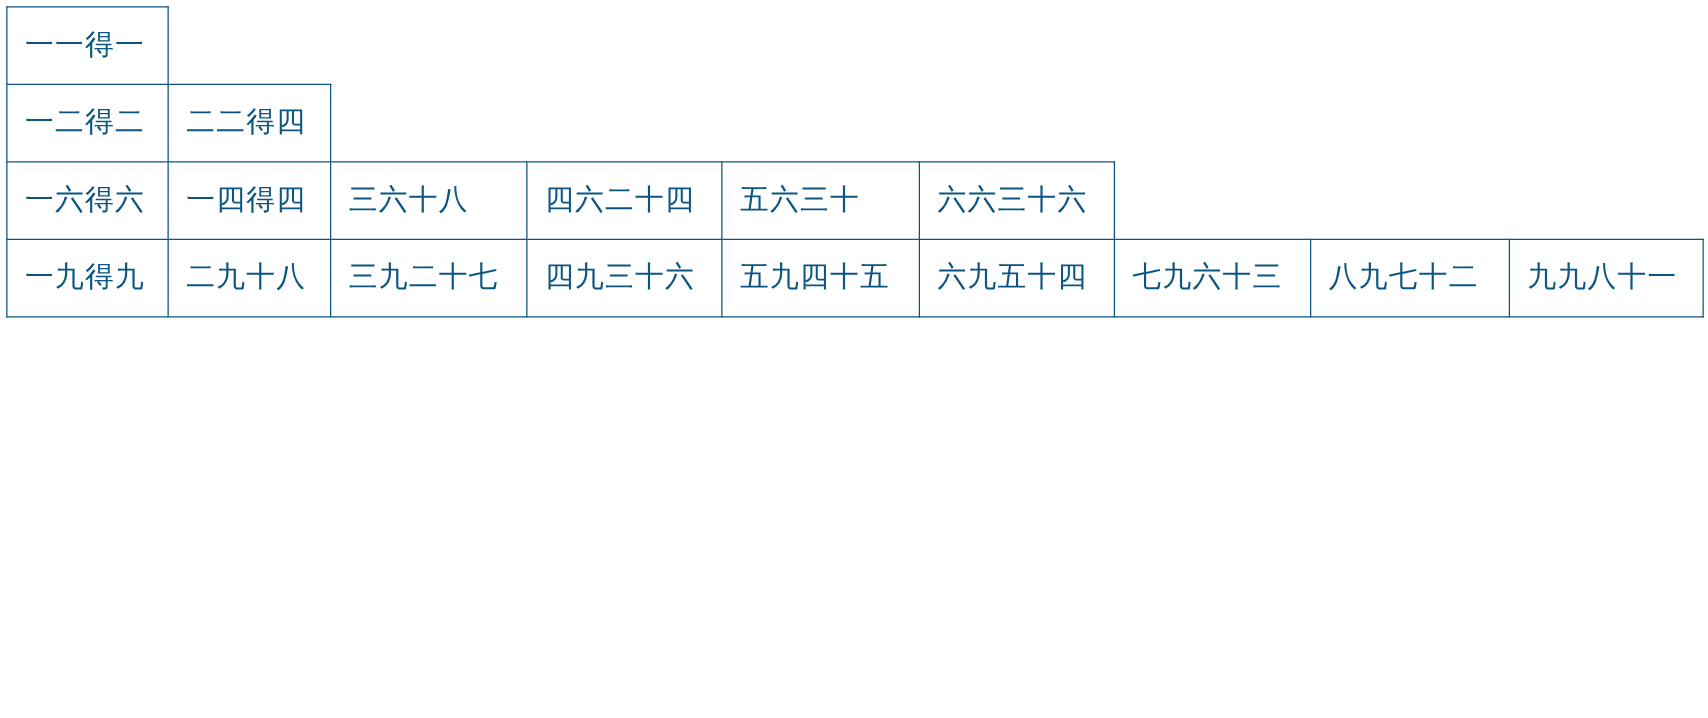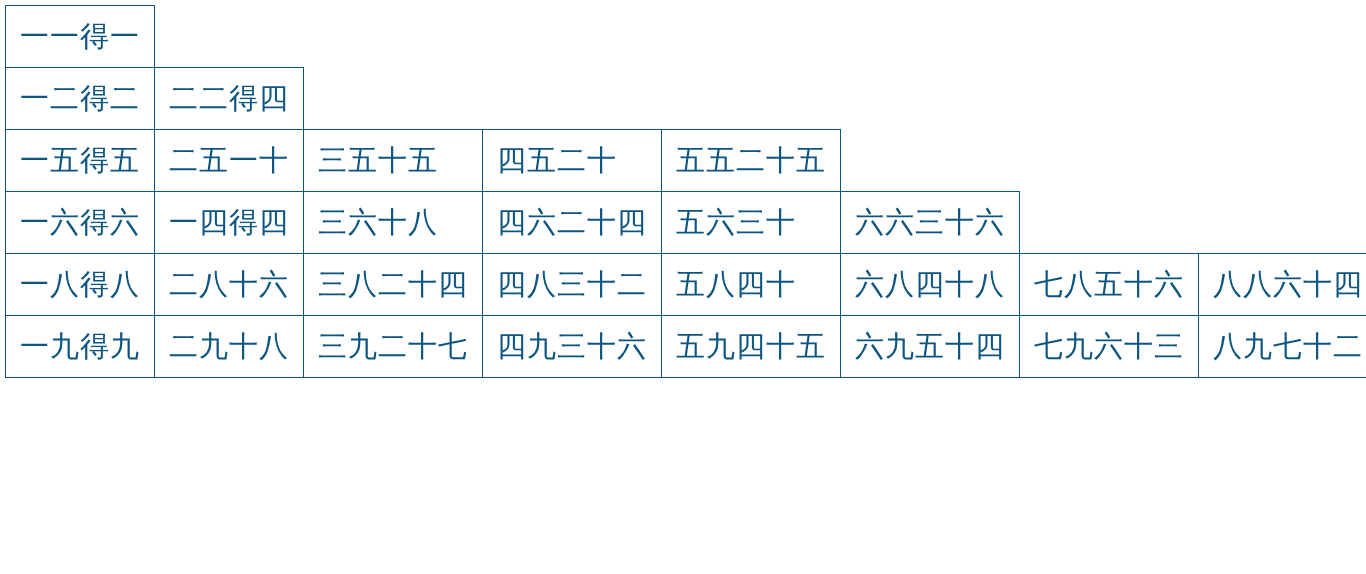--- a/index.html
+++ b/index.html
@@ -26,21 +26,21 @@
     margin-top: 5px;
     table-layout: fixed;
   }
 
   table.mult-table td.cell {
     border: 1px solid #0b5580;
     height: 62px;
     box-sizing: border-box;
     padding: 0 14px;
     color: #0b5580;
-    font-size: 29px;
+    font-size: 23px;
     line-height: 1;
     letter-spacing: 1px;
     white-space: nowrap;
     vertical-align: middle;
     text-align: left;
     font-family: "DejaVu Sans", "Liberation Sans", sans-serif;
   }
 
   table.mult-table td.empty {
     border: none;
@@ -92,50 +92,28 @@
           <td class="cell">二二得四</td>
           <td class="empty"></td>
           <td class="empty"></td>
           <td class="empty"></td>
           <td class="empty"></td>
           <td class="empty"></td>
           <td class="empty"></td>
           <td class="empty"></td>
         </tr>
         <tr>
-          <td class="cell">一五得五</td>
-          <td class="cell">二五一十</td>
-          <td class="cell">三五十五</td>
-          <td class="cell">四五二十</td>
-          <td class="cell">五五二十五</td>
-          <td class="empty"></td>
-          <td class="empty"></td>
-          <td class="empty"></td>
-          <td class="empty"></td>
-        </tr>
-        <tr>
           <td class="cell">一六得六</td>
           <td class="cell">一四得四</td>
           <td class="cell">三六十八</td>
           <td class="cell">四六二十四</td>
           <td class="cell">五六三十</td>
           <td class="cell">六六三十六</td>
           <td class="empty"></td>
           <td class="empty"></td>
-          <td class="empty"></td>
-        </tr>
-        <tr>
-          <td class="cell">一八得八</td>
-          <td class="cell">二八十六</td>
-          <td class="cell">三八二十四</td>
-          <td class="cell">四八三十二</td>
-          <td class="cell">五八四十</td>
-          <td class="cell">六八四十八</td>
-          <td class="cell">七八五十六</td>
-          <td class="cell">八八六十四</td>
           <td class="empty"></td>
         </tr>
         <tr>
           <td class="cell">一九得九</td>
           <td class="cell">二九十八</td>
           <td class="cell">三九二十七</td>
           <td class="cell">四九三十六</td>
           <td class="cell">五九四十五</td>
           <td class="cell">六九五十四</td>
           <td class="cell">七九六十三</td>

